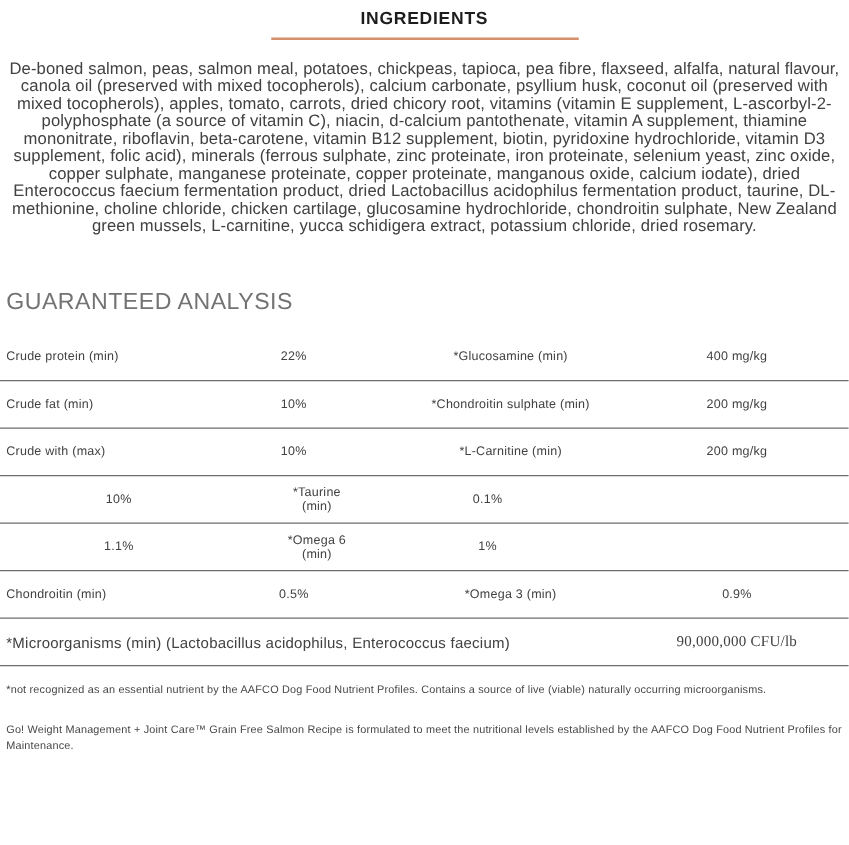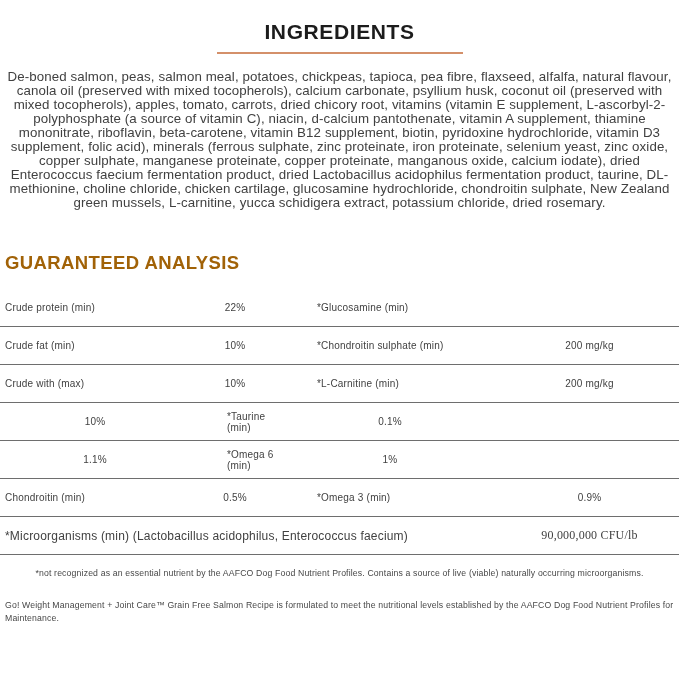--- a/index.html
+++ b/index.html
@@ -5,23 +5,23 @@
   * { margin:0; padding:0; box-sizing:border-box; }
   html,body { background:#ffffff; }
   body {
     width:679px; height:676px;
     font-family:"Liberation Sans", sans-serif;
     color:#414141; overflow:hidden;
   }
   .page { width:679px; height:676px; background:#fff; position:relative; }
 
   .ing-title {
-    padding-top:20px;
+    padding-top:6px;
     text-align:center;
-    font-size:21px;
+    font-size:14px;
     font-weight:bold;
     letter-spacing:0.6px;
     color:#1c1c1c;
   }
   .accent-divider {
     width:246px; height:2px;
     background:#d4906a;
     margin:8px auto 0 auto;
   }
   .ing-text {
@@ -29,60 +29,59 @@
     text-align:center;
     font-size:13.3px;
     line-height:14px;
     letter-spacing:0.1px;
     color:#414141;
   }
 
   .ga-title {
     margin:42px 0 0 5px;
     font-size:18.5px;
-    font-weight:bold;
+    font-weight:normal;
     letter-spacing:0.4px;
-    color:#a16207;
+    color:#737373;
   }
 
   .ga-table { margin-top:15px; }
   .ga-row {
     display:grid;
     grid-template-columns:190px 90px 1fr 179px;
     align-items:center;
     height:38px;
     border-bottom:1px solid #6e6e6e;
     font-size:10px;
     color:#414141;
     letter-spacing:0.2px;
   }
   .ga-row .c1 { padding-left:5px; }
   .ga-row .c2 { text-align:center; }
-  .ga-row .c3 { padding-left:37px; }
+  .ga-row .c3 { padding-left:37px;text-align:center; }
   .ga-row .c4 { text-align:center; }
 
   .ga-row-full {
     display:grid;
     grid-template-columns:1fr 179px;
     align-items:center;
     height:38px;
     border-bottom:1px solid #6e6e6e;
     font-size:12px;
     color:#414141;
     letter-spacing:0.2px;
   }
   .ga-row-full .c1 { padding-left:5px; }
   .ga-row-full .c2 { text-align:center;font-family:Liberation Serif, serif; }
 
   .footnote1 {
     margin:13px 5px 0 5px;
     font-size:8.7px;
     letter-spacing:0.15px;
     color:#474747;
-    text-align:center;
   }
   .footnote2 {
     margin:21px 5px 0 5px;
     font-size:8.7px;
     line-height:13px;
     letter-spacing:0.15px;
     color:#474747;
   }
 </style>
 </head>
@@ -97,20 +96,21 @@
   <p class="ing-text">De-boned salmon, peas, salmon meal, potatoes, chickpeas, tapioca, pea fibre, flaxseed, alfalfa, natural flavour, canola oil (preserved with mixed tocopherols), calcium carbonate, psyllium husk, coconut oil (preserved with mixed tocopherols), apples, tomato, carrots, dried chicory root, vitamins (vitamin E supplement, L-ascorbyl-2-polyphosphate (a source of vitamin C), niacin, d-calcium pantothenate, vitamin A supplement, thiamine mononitrate, riboflavin, beta-carotene, vitamin B12 supplement, biotin, pyridoxine hydrochloride, vitamin D3 supplement, folic acid), minerals (ferrous sulphate, zinc proteinate, iron proteinate, selenium yeast, zinc oxide, copper sulphate, manganese proteinate, copper proteinate, manganous oxide, calcium iodate), dried Enterococcus faecium fermentation product, dried Lactobacillus acidophilus fermentation product, taurine, DL-methionine, choline chloride, chicken cartilage, glucosamine hydrochloride, chondroitin sulphate, New Zealand green mussels, L-carnitine, yucca schidigera extract, potassium chloride, dried rosemary.</p>
 
   <div class="ga-title">GUARANTEED ANALYSIS</div>
 
   <div class="ga-table">
 
     <div class="ga-row">
       <div class="c1">Crude protein (min)</div>
       <div class="c2">22%</div>
       <div class="c3">*Glucosamine (min)</div>
+      <div class="c4">400 mg/kg</div>
     </div>
 
     <div class="ga-row">
       <div class="c1">Crude fat (min)</div>
       <div class="c2">10%</div>
       <div class="c3">*Chondroitin sulphate (min)</div>
       <div class="c4">200 mg/kg</div>
     </div>
 
     <div class="ga-row">

